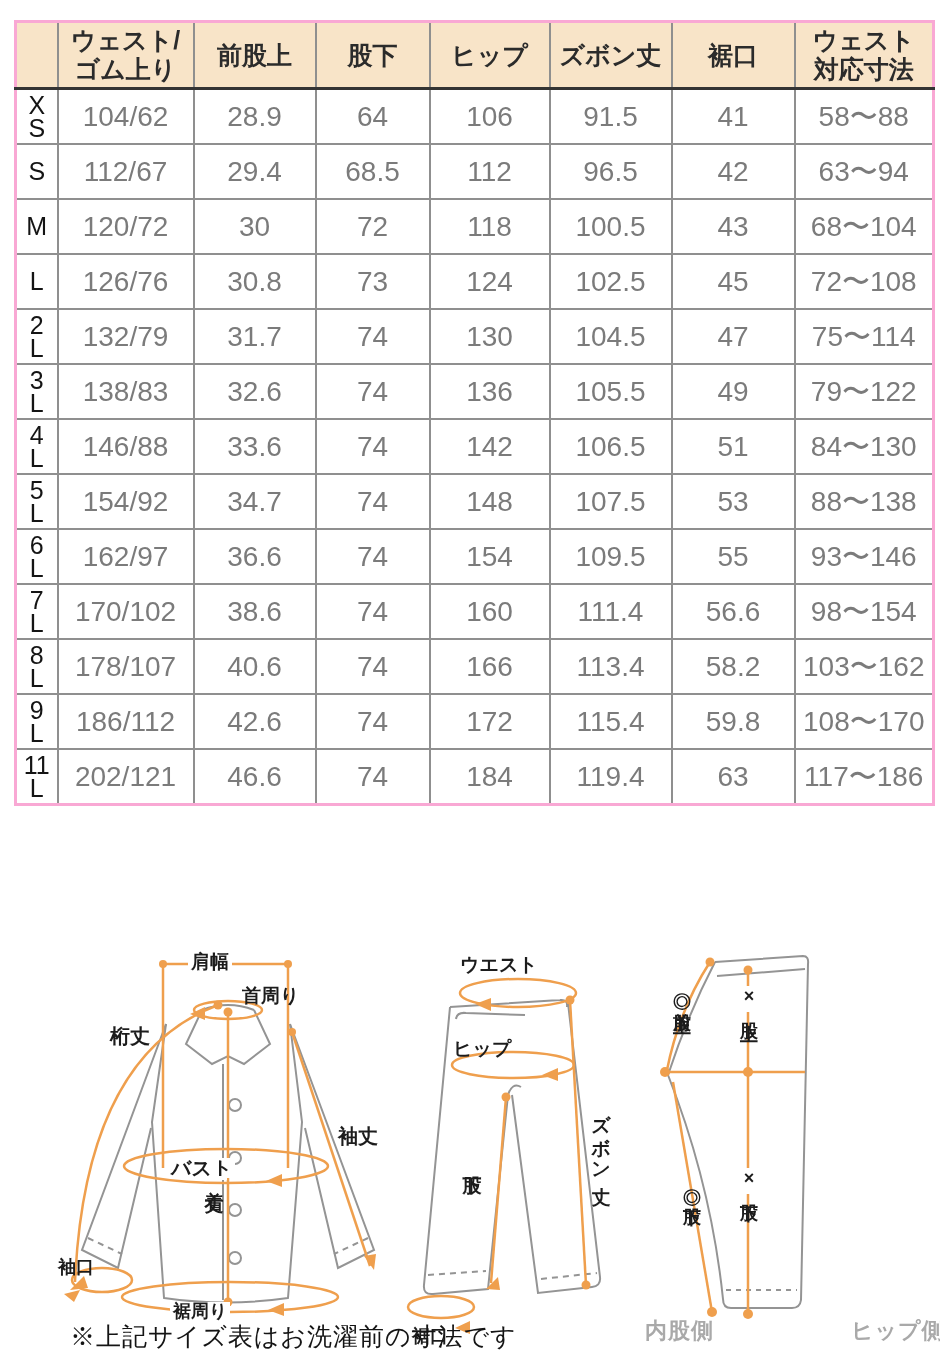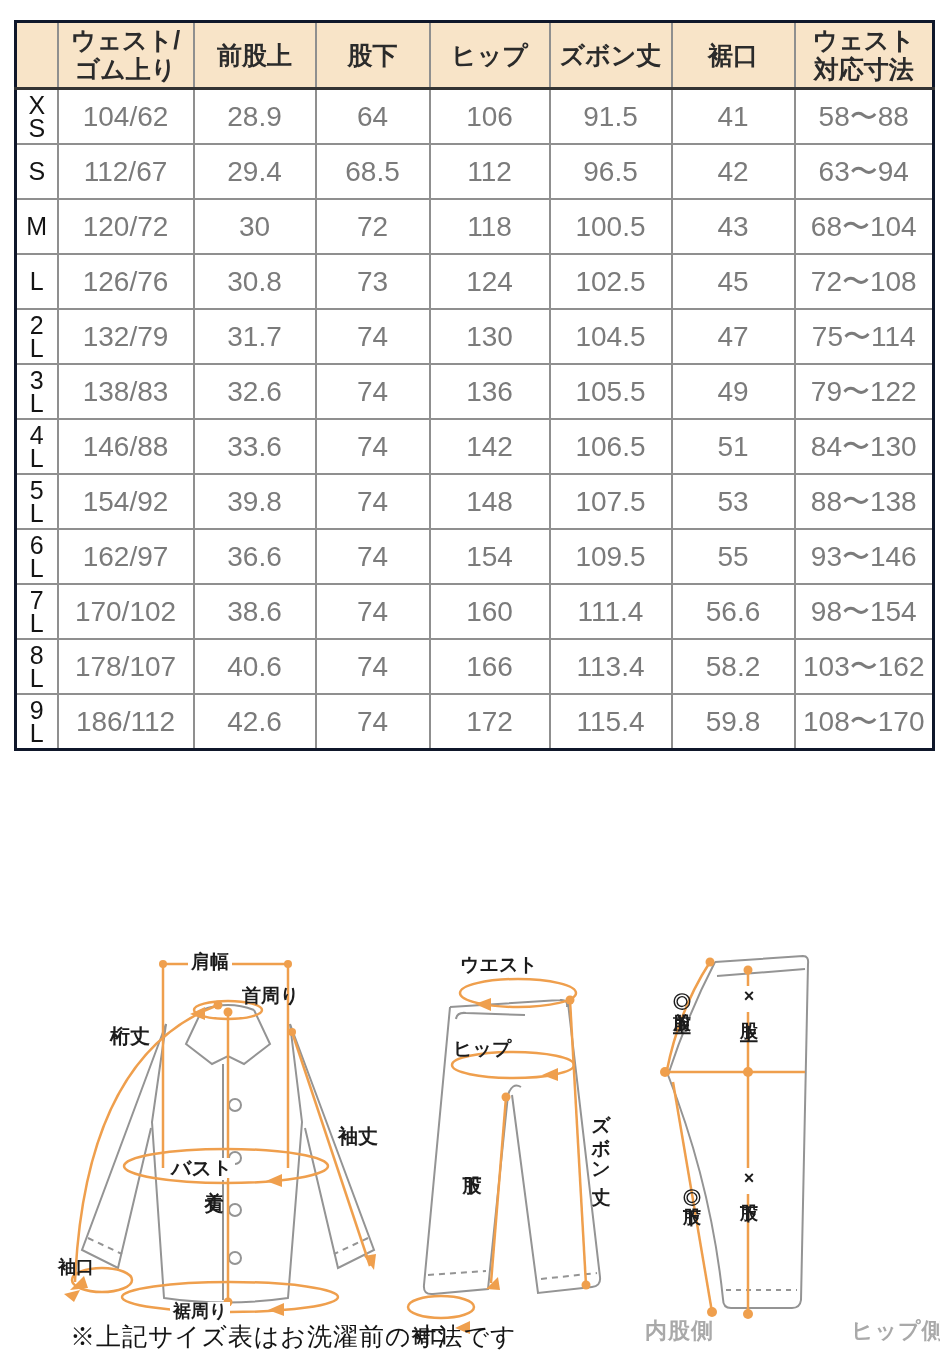--- a/index.html
+++ b/index.html
@@ -1,21 +1,21 @@
 <!DOCTYPE html>
 <html><head>
 <meta charset="utf-8">
 <style>
   html,body{margin:0;padding:0;background:#ffffff;}
   .page{position:relative;width:940px;height:1360px;background:#fff;overflow:hidden;
         font-family:"Liberation Sans",sans-serif;}
   
   table.size-table{position:absolute;left:14px;top:20px;width:918px;
         border-collapse:collapse;table-layout:fixed;background:#fff;
-        border:3px solid #0f172a;}
+        border:3px solid #f9a8d4;}
   .size-table th,.size-table td{border:2px solid #8f8f8f;text-align:center;
         vertical-align:middle;padding:0;overflow:hidden;}
   .size-table thead th{background:#f8e4c8;color:#2b2b2b;font-weight:bold;
         font-size:25px;height:64px;line-height:1.15;white-space:pre-line;
         border-bottom:3px solid #343434;}
   .size-table tbody td{color:#7b7b7b;font-size:28px;height:53px;}
   .size-table tbody th.size-cell{background:#fff;color:#141414;font-weight:normal;
         font-size:25px;line-height:0.92;white-space:pre-line;}
   
   .diagram{position:absolute;text-align:center;}
@@ -130,21 +130,21 @@
           <td>74</td>
           <td>142</td>
           <td>106.5</td>
           <td>51</td>
           <td>84〜130</td>
         </tr>
         <tr>
           <th class="size-cell">5
 L</th>
           <td>154/92</td>
-          <td>39.8</td>
+          <td>34.7</td>
           <td>74</td>
           <td>148</td>
           <td>107.5</td>
           <td>53</td>
           <td>88〜138</td>
         </tr>
         <tr>
           <th class="size-cell">6
 L</th>
           <td>162/97</td>
@@ -180,20 +180,31 @@
         <tr>
           <th class="size-cell">9
 L</th>
           <td>186/112</td>
           <td>42.6</td>
           <td>74</td>
           <td>172</td>
           <td>115.4</td>
           <td>59.8</td>
           <td>108〜170</td>
+        </tr>
+        <tr>
+          <th class="size-cell">11
+L</th>
+          <td>202/121</td>
+          <td>46.6</td>
+          <td>74</td>
+          <td>184</td>
+          <td>119.4</td>
+          <td>63</td>
+          <td>117〜186</td>
         </tr>
       </tbody>
   </table>
 
   <div class="diagram" style="left:30px;top:950px;width:380px;height:372px;">
     <svg width="380" height="372" viewBox="0 0 380 372">
       <g stroke="#949494" stroke-width="2" fill="none">
 
         <path d="M136,74 L122,172 L134,348 Q196,357 258,348 L272,172 L260,74"></path>
 

